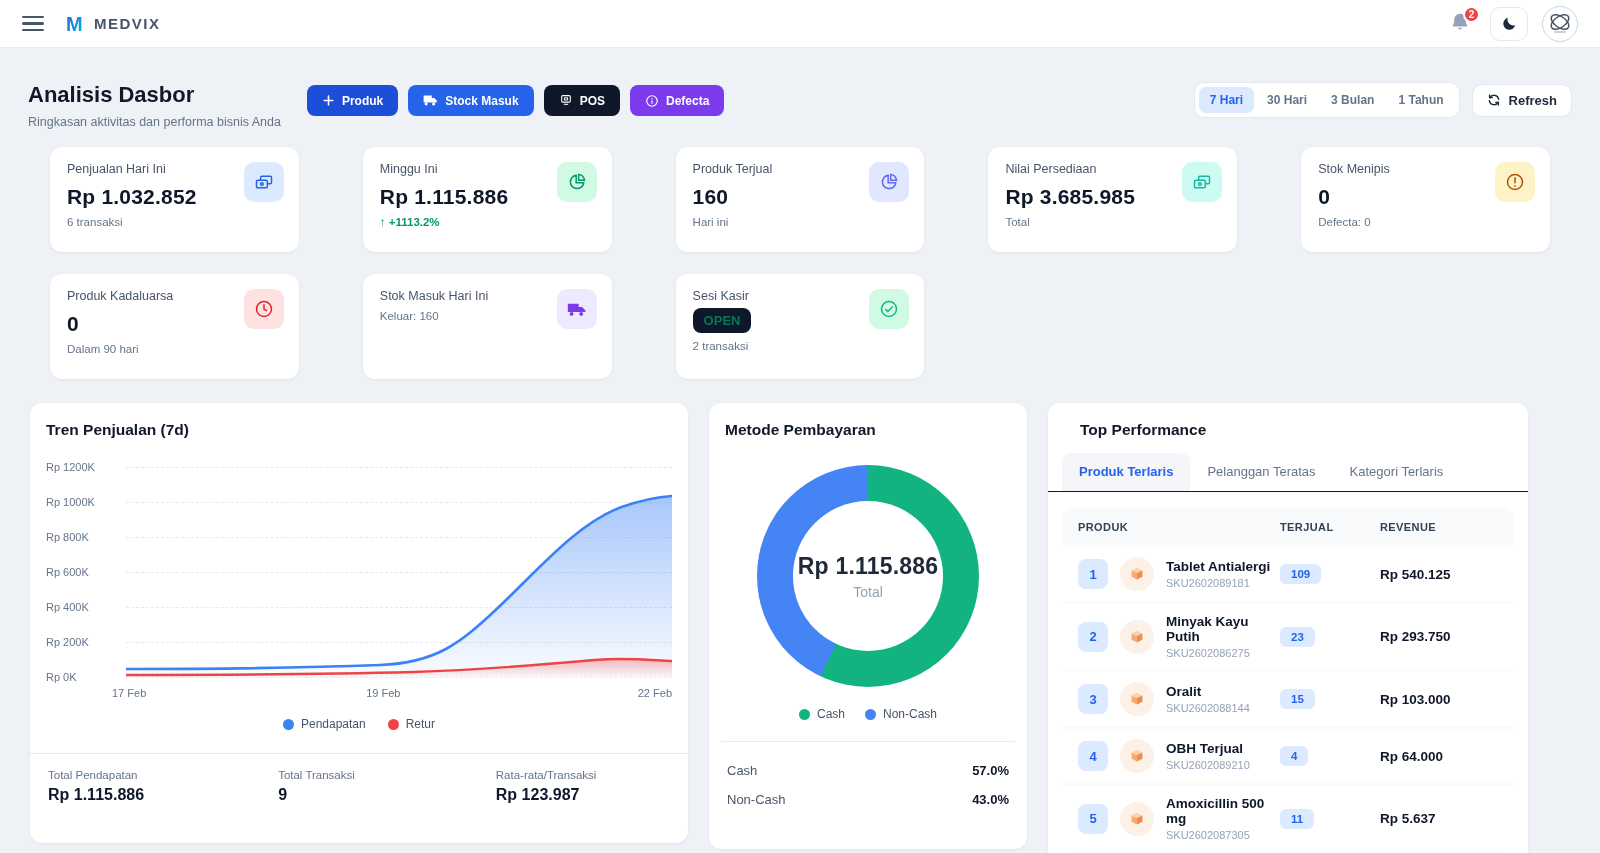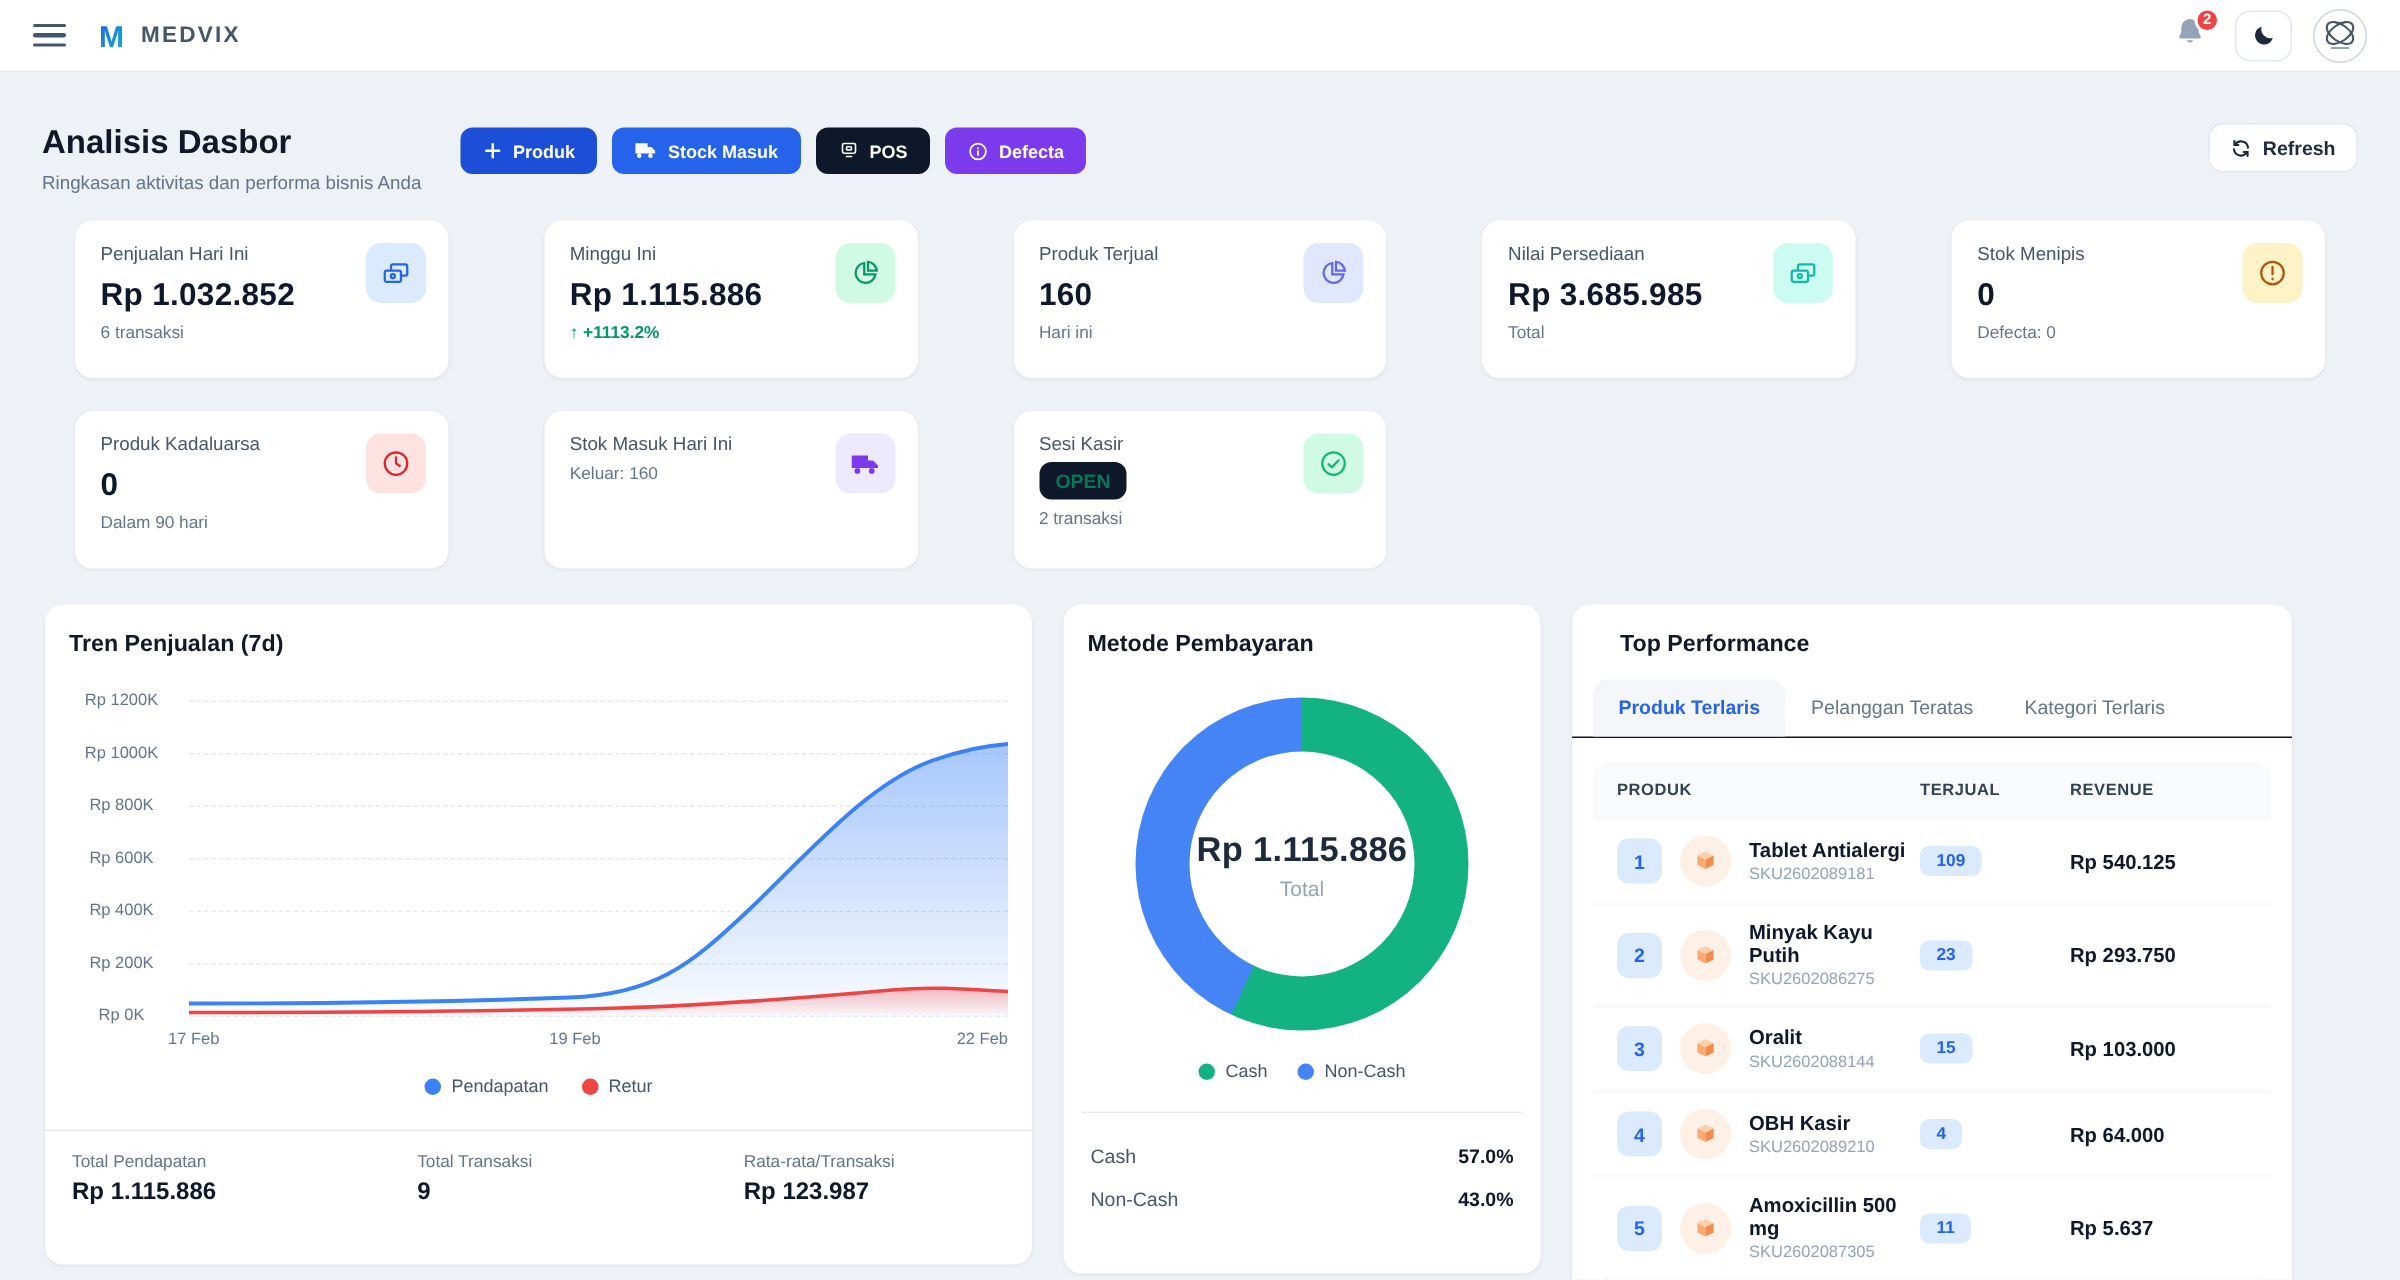--- a/index.html
+++ b/index.html
@@ -49,21 +49,21 @@
 
   
   .bottom-grid { display:grid; grid-template-columns:658px 318px 1fr; gap:21px; margin:24px 0 0 2px; padding-right:44px; }
   .panel { background:#fff; border-radius:12px; box-shadow:0 1px 3px rgba(15,23,42,.06); padding:18px 16px; }
   .panel-title { font-size:15.5px; font-weight:700; color:#111827; }
 
   
   .trend-panel { height:440px; }
   .chart-area { position:relative; margin:28px 0 0 80px; height:212px; }
   .gridline { position:absolute; left:0; right:0; border-top:1px dashed #e5e9f0; }
-  .gl-label { position:absolute; left:-80px; top:-7px; width:70px; text-align:center; font-size:11px; color:#64748b; }
+  .gl-label { position:absolute; left:-80px; top:-7px; width:70px; text-align:left; font-size:11px; color:#64748b; }
   .trend-svg { position:absolute; left:0; top:0; width:100%; height:212px; }
   .x-axis { position:relative; margin-left:80px; height:16px; margin-top:8px; font-size:11px; color:#64748b; }
   .x-axis .xt0 { position:absolute; left:-14px; }
   .x-axis .xt1 { position:absolute; left:44%; }
   .x-axis .xt2 { position:absolute; right:0; }
   .legend-row { display:flex; justify-content:center; gap:22px; margin-top:14px; font-size:12px; color:#475569; }
   .legend-item { display:flex; align-items:center; gap:7px; }
   .dot { width:11px; height:11px; border-radius:50%; }
   .trend-divider { border-top:1px solid #e7ebf0; margin:22px -16px 0; }
   .trend-footer { display:grid; grid-template-columns:37% 35% 28%; padding:15px 2px 0; }
@@ -182,20 +182,26 @@
         <button class="act-btn act-defecta">
           <svg width="14" height="14" viewBox="0 0 24 24" fill="none" stroke="#fff" stroke-width="2">
               <circle cx="12" cy="12" r="9"></circle>
               <path d="M12 8v.5M12 11.5V16" stroke-linecap="round"></path>
             </svg>
           <span>Defecta</span>
         </button>
       </div>
     </div>
     <div class="hr-right">
+      <div class="period-box">
+        <span class="chip active">7 Hari</span>
+        <span class="chip">30 Hari</span>
+        <span class="chip">3 Bulan</span>
+        <span class="chip">1 Tahun</span>
+      </div>
       <button class="refresh-btn">
         <svg width="14" height="14" viewBox="0 0 24 24" fill="none" stroke="#1e293b" stroke-width="2.4" stroke-linecap="round">
             <path d="M20 11a8 8 0 0 0-14.9-3M4 13a8 8 0 0 0 14.9 3"></path>
             <path d="M4.5 3.5V8H9M19.5 20.5V16H15"></path>
           </svg>
         <span>Refresh</span>
       </button>
     </div>
   </div>
 
@@ -474,21 +480,21 @@
         <div class="tp-row">
           <div class="rank">4</div>
           <div class="prod-ic">
             <svg width="18" height="18" viewBox="0 0 20 20">
                 <polygon points="10,3 16,6 10,9 4,6" fill="#fcd0a8"></polygon>
                 <polygon points="4,6 10,9 10,16 4,13" fill="#f8aa72"></polygon>
                 <polygon points="16,6 10,9 10,16 16,13" fill="#f18b4e"></polygon>
               </svg>
           </div>
           <div class="prod-info">
-            <div class="prod-name">OBH Kasir</div>
+            <div class="prod-name">OBH Terjual</div>
             <div class="prod-sku">SKU2602089210</div>
           </div>
           <div class="qty-cell"><span class="qty-badge">4</span></div>
           <div class="rev-cell">Rp 64.000</div>
         </div>
 
         <div class="tp-row">
           <div class="rank">5</div>
           <div class="prod-ic">
             <svg width="18" height="18" viewBox="0 0 20 20">

